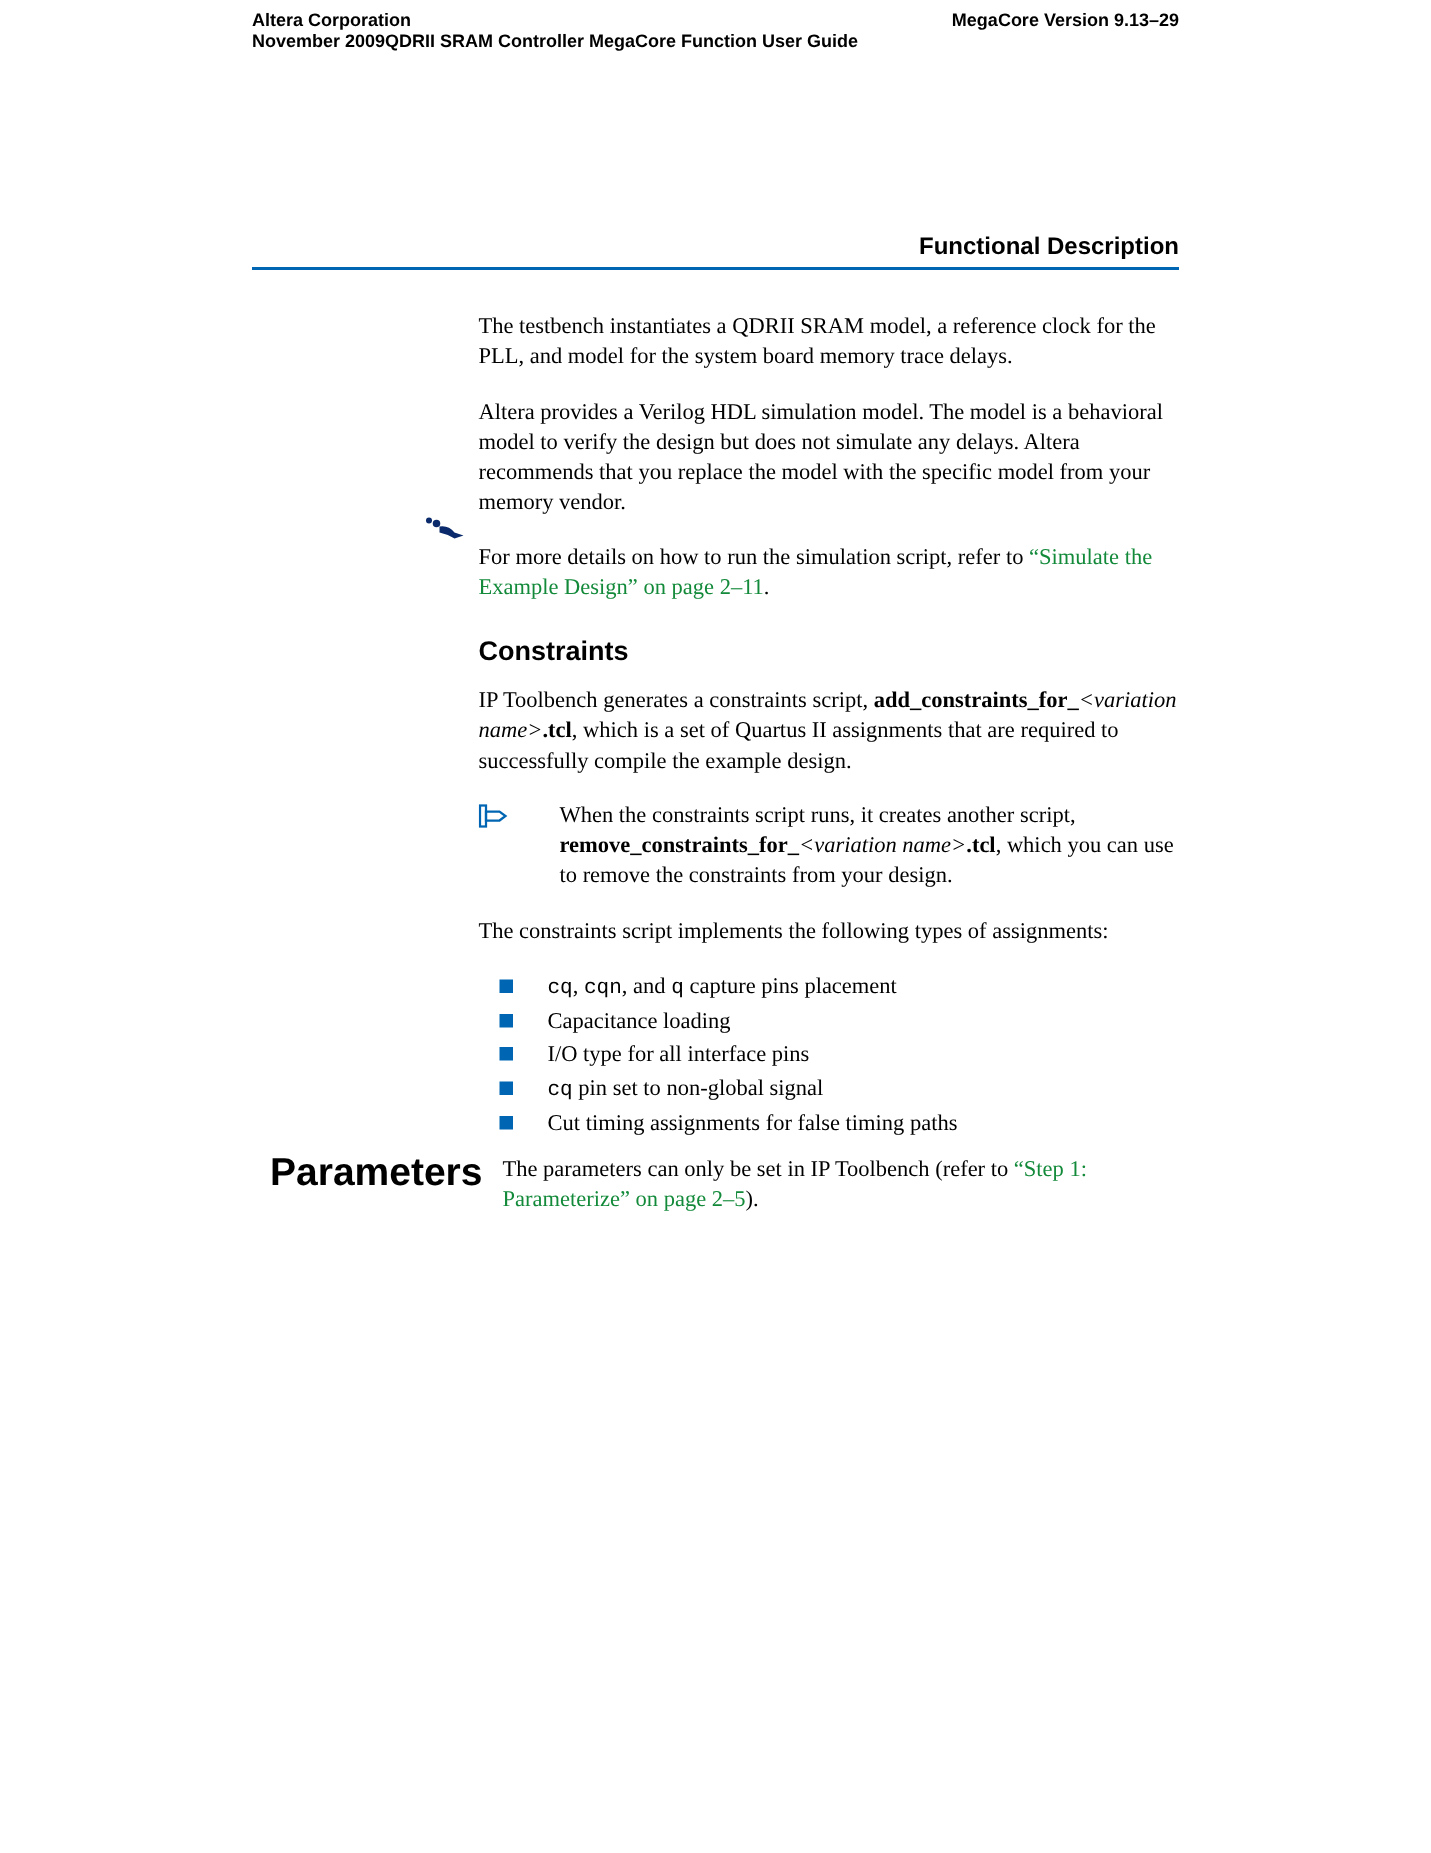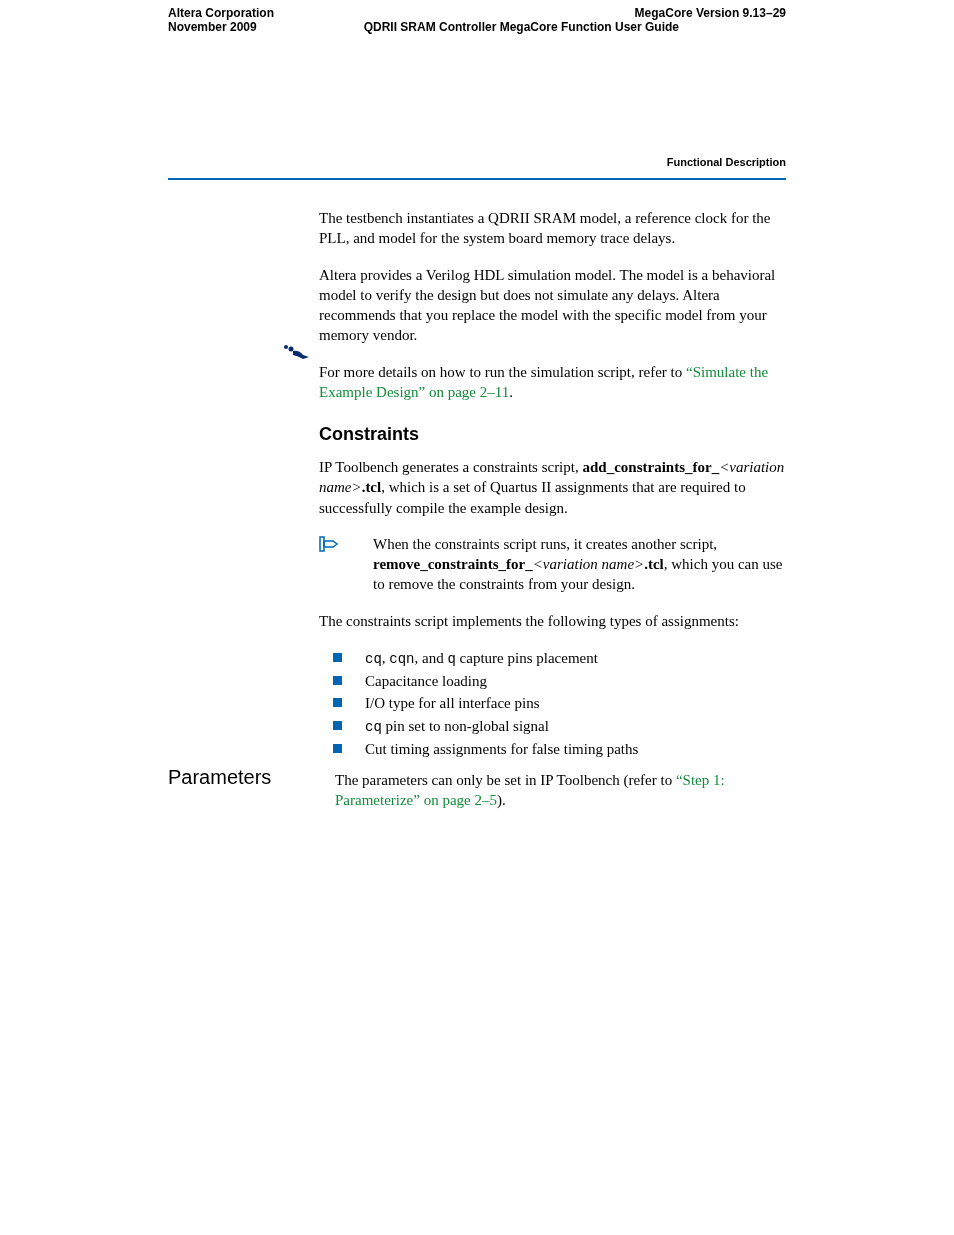--- a/index.html
+++ b/index.html
@@ -14,21 +14,21 @@
   }
   .page {
     padding: 150px 168px 0 168px;
     position: relative;
   }
   .running-head {
     position: absolute;
     top: 156px;
     right: 168px;
     font-family: Arial, Helvetica, sans-serif;
-    font-size: 11px;
+    font-size: 16px;
     font-weight: bold;
     text-align: center;
   }
   .hr-blue {
     position: absolute;
     top: 178px;
     left: 168px;
     right: 168px;
     height: 2px;
     background: #0066b3;
@@ -87,39 +87,39 @@
     content: "";
     position: absolute;
     left: 0;
     top: 6px;
     width: 9px;
     height: 9px;
     background: #0066b3;
   }
   .section-heading {
     position: absolute;
-    left: 168px;
+    left: 180px;
     font-family: Arial, Helvetica, sans-serif;
-    font-weight: normal;
-    font-size: 20px;
+    font-weight: bold;
+    font-size: 26px;
   }
   .footer {
     position: absolute;
     left: 168px;
     right: 168px;
     bottom: 116px;
     font-family: Arial, Helvetica, sans-serif;
     font-size: 12px;
     font-weight: bold;
   }
   .footer-row1, .footer-row2 { display: flex; }
   .footer-left { flex: 0 0 auto; }
   .footer-center { flex: 1; text-align: right; }
   .footer-right { flex: 0 0 auto; text-align: right; }
-  .footer-row2 .footer-right-long { flex: 1; text-align: center; }
+  .footer-row2 .footer-right-long { flex: 1; text-align: left; }
   .signal { font-family: "Courier New", monospace; font-size: 14px; }
 </style>
 </head>
 <body>
 
 <div class="page">
 
   <div class="running-head">Functional Description</div>
   <div class="hr-blue"></div>
 

